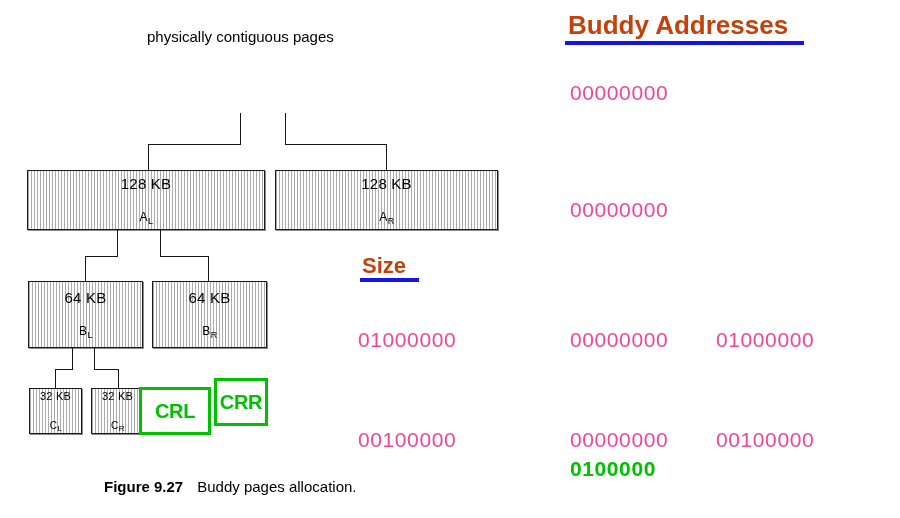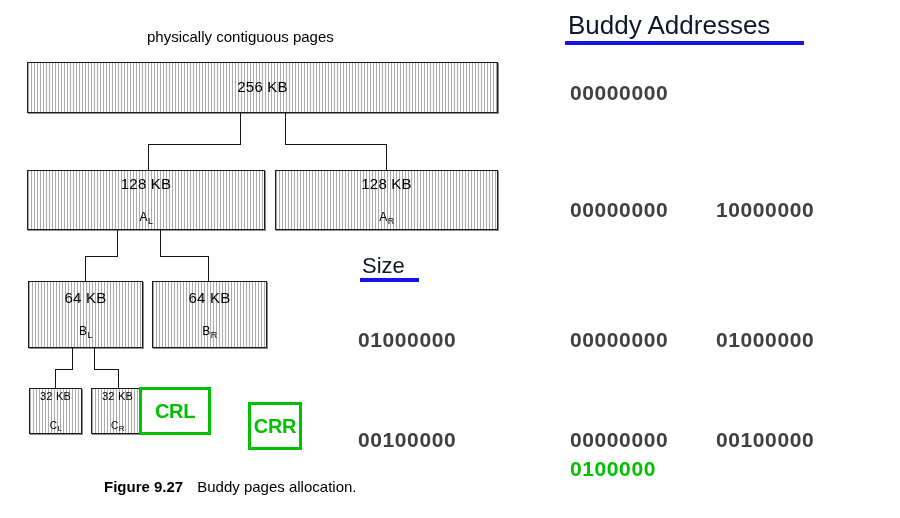--- a/index.html
+++ b/index.html
@@ -75,33 +75,33 @@
     align-items: center;
     justify-content: center;
     color: #00c000;
     font-weight: bold;
     font-size: 20px;
     letter-spacing: -0.3px;
   }
 
   
   .heading {
-    color: #0f172a;
-    font-weight: normal;
+    color: #c2410c;
+    font-weight: bold;
     white-space: nowrap;
   }
   .heading-rule {
     background: #1414e6;
     height: 4px;
   }
 
   
   .addr {
-    color: #404040;
-    font-weight: bold;
+    color: #ec4899;
+    font-weight: normal;
     font-size: 21px;
     letter-spacing: 0.6px;
     white-space: nowrap;
   }
   .addr-green {
     color: #00c000;
     font-weight: bold;
     font-size: 21px;
     letter-spacing: 0.6px;
     white-space: nowrap;
@@ -121,23 +121,20 @@
   .figure-caption .fig-num { font-weight: bold; text-align: right; }
   .figure-caption .fig-text { margin-left: 14px; }
 </style>
 </head>
 <body>
 
 <div id="page">
 
   <div class="abs caption-top" style="left:147px; top:28px;">physically contiguous pages</div>
 
-  <div class="abs memblock" style="left:27px; top:62px; width:471px; height:51px;">
-    <span class="size-label">256 KB</span>
-  </div>
 
   <div class="abs line-v" style="left:240px; top:113px; height:32px;"></div>
   <div class="abs line-h" style="left:148px; top:144px; width:93px;"></div>
   <div class="abs line-v" style="left:148px; top:144px; height:26px;"></div>
 
   <div class="abs line-v" style="left:285px; top:113px; height:32px;"></div>
   <div class="abs line-h" style="left:285px; top:144px; width:102px;"></div>
   <div class="abs line-v" style="left:386px; top:144px; height:26px;"></div>
 
   <div class="abs memblock" style="left:27px; top:170px; width:238px; height:60px;">
@@ -182,37 +179,36 @@
   </div>
 
   <div class="abs memblock block-sm" style="left:91px; top:388px; width:53px; height:46px;">
     <span class="size-label">32 KB</span>
     <span class="tag-label">C<sub>R</sub></span>
   </div>
 
   <div class="abs greenbox" style="left:139px; top:387px; width:72px; height:48px;">
     <span>CRL</span>
   </div>
-  <div class="abs greenbox" style="left:214px; top:402px; width:54px; height:48px;margin-left:34px;">
+  <div class="abs greenbox" style="left:214px; top:378px; width:54px; height:48px;">
     <span>CRR</span>
   </div>
 
   <div class="abs heading" style="left:362px; top:253px; font-size:22px;">Size</div>
   <div class="abs heading-rule" style="left:360px; top:278px; width:59px;"></div>
 
   <div class="abs addr" style="left:358px; top:328px;">01000000</div>
   <div class="abs addr" style="left:358px; top:428px;">00100000</div>
 
   <div class="abs heading" style="left:568px; top:10px; font-size:26px;">Buddy Addresses</div>
   <div class="abs heading-rule" style="left:565px; top:41px; width:239px;"></div>
 
   <div class="abs addr" style="left:570px; top:81px;">00000000</div>
 
   <div class="abs addr" style="left:570px; top:198px;">00000000</div>
-  <div class="abs addr" style="left:716px; top:198px;">10000000</div>
 
   <div class="abs addr" style="left:570px; top:328px;">00000000</div>
   <div class="abs addr" style="left:716px; top:328px;">01000000</div>
 
   <div class="abs addr" style="left:570px; top:428px;">00000000</div>
   <div class="abs addr" style="left:716px; top:428px;">00100000</div>
 
   <div class="abs addr-green" style="left:570px; top:457px;">0100000</div>
 
   <div class="abs figure-caption" style="left:104px; top:478px;">

